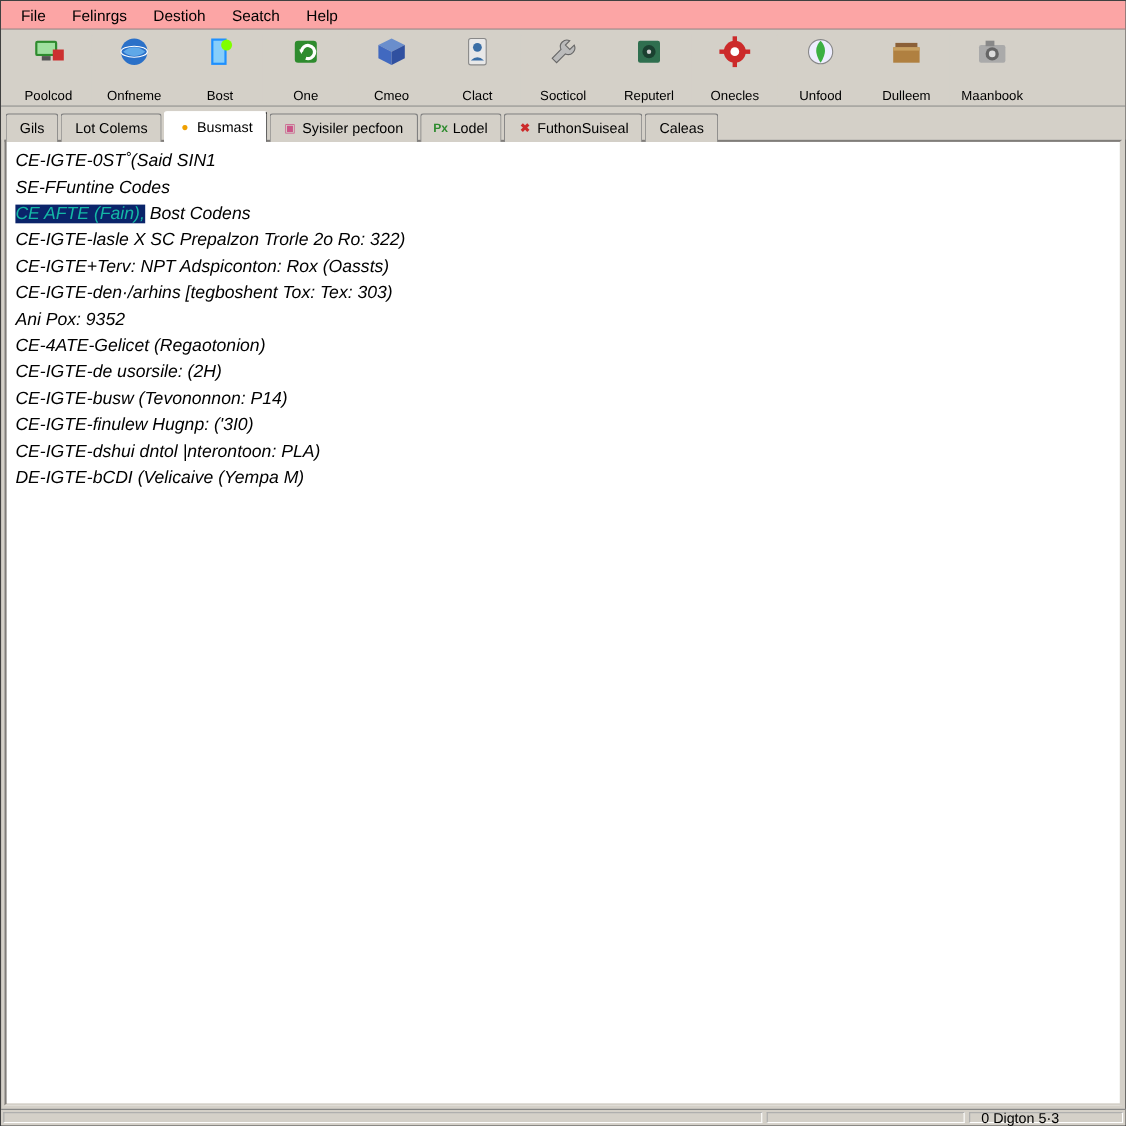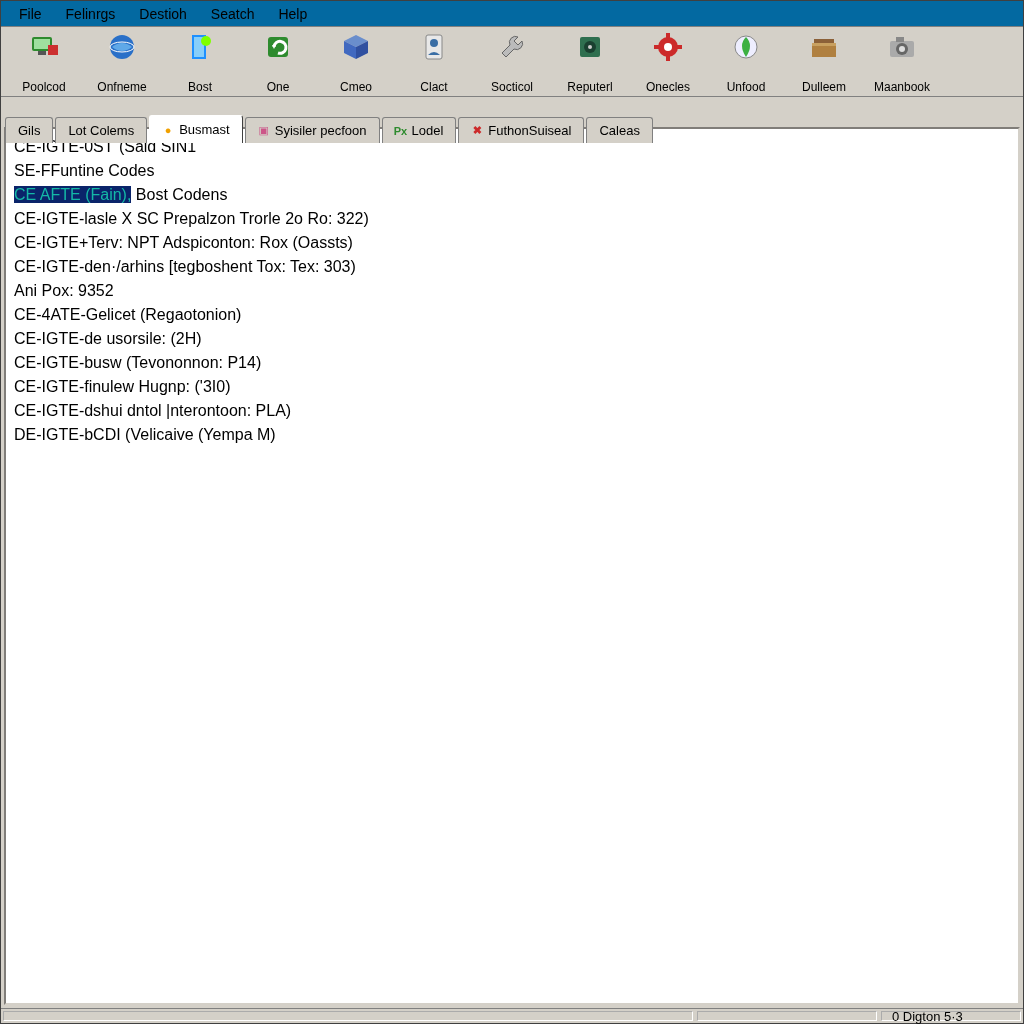--- a/index.html
+++ b/index.html
@@ -8,38 +8,38 @@
   .window { width: 1024px; height: 1024px; display: flex; flex-direction: column; border: 1px solid #404040; background: #d4d0c8; }
 
   
   .title-bar { height: 24px; background: linear-gradient(to right, #0a246a, #3a6ea5); display: flex; align-items: center; padding: 0 2px; color: #fff; font-weight: bold; font-size: 13px; }
   .title-bar .app-icon { width: 16px; height: 16px; margin-right: 6px; display: inline-flex; align-items: center; justify-content: center; }
   .title-bar .spacer { flex: 1; }
   .title-ctrl { width: 18px; height: 16px; margin-left: 2px; background: #d4d0c8; border: 1px solid #fff; border-right-color: #404040; border-bottom-color: #404040; display: flex; align-items: center; justify-content: center; color: #000; font-size: 11px; font-weight: bold; cursor: default; }
   .title-ctrl svg { width: 10px; height: 10px; }
 
   
-  .menu-bar { height: 26px; display: flex; align-items: center; padding: 2px 6px; background: #0369a1; border-bottom: 1px solid #808080; font-size: 14px; }
+  .menu-bar { height: 26px; display: flex; align-items: center; padding: 2px 6px; background: #fca5a5; border-bottom: 1px solid #808080; font-size: 14px; }
   .menu-item { padding: 2px 12px; cursor: default; }
 
   
   .toolbar { height: 70px; display: flex; align-items: center; gap: 0; padding: 3px 4px; background: #d4d0c8; border-bottom: 1px solid #808080; }
   .tool-btn { width: 78px; height: 62px; display: flex; flex-direction: column; align-items: center; justify-content: center; gap: 18px; border: 1px solid #d4d0c8; cursor: default; font-size: 12px; }
   .tool-btn .icon { width: 32px; height: 32px; display: flex; align-items: center; justify-content: center; }
   .tool-btn .lbl { text-align: center; line-height: 1; }
 
   
   .tab-strip { height: 30px; display: flex; align-items: flex-end; padding: 0 4px; background: #d4d0c8; }
-  .tab { height: 26px; padding: 0 12px; display: flex; align-items: center; gap: 5px; border: 1px solid #808080; border-bottom: none; background: #d4d0c8; margin-right: 2px; border-top-left-radius: 3px; border-top-right-radius: 3px; font-size: 13px; cursor: default; position: relative; top: 16px; }
+  .tab { height: 26px; padding: 0 12px; display: flex; align-items: center; gap: 5px; border: 1px solid #808080; border-bottom: none; background: #d4d0c8; margin-right: 2px; border-top-left-radius: 3px; border-top-right-radius: 3px; font-size: 13px; cursor: default; position: relative; top: 2px; }
   .tab.active { background: #fff; height: 28px; z-index: 2; border-top: 1px solid #fff; border-left: 1px solid #fff; border-right: 1px solid #404040; }
   .tab .ticon { width: 12px; height: 12px; display: inline-flex; align-items: center; justify-content: center; font-size: 11px; }
 
   
   .content { flex: 1; background: #fff; border: 2px inset #d4d0c8; margin: 0 3px 3px 3px; padding: 6px 8px; overflow: auto; font-size: 16px; line-height: 1.5; }
-  .code-line { white-space: pre; cursor: default; }
+  .code-line { white-space: pre; cursor: default; font-style: italic; }
   .code-line.sel .seltext { background: #0a246a; color: #14b8a6; }
 
   
   .status-bar { height: 15px; display: flex; align-items: stretch; border-top: 1px solid #808080; background: #d4d0c8; font-size: 13px; }
   .status-pane { border: 1px inset #fff; margin: 2px; padding: 2px 10px; display: flex; align-items: center; }
   .status-pane.grow { flex: 1; }
 </style>
 </head>
 <body>
 

